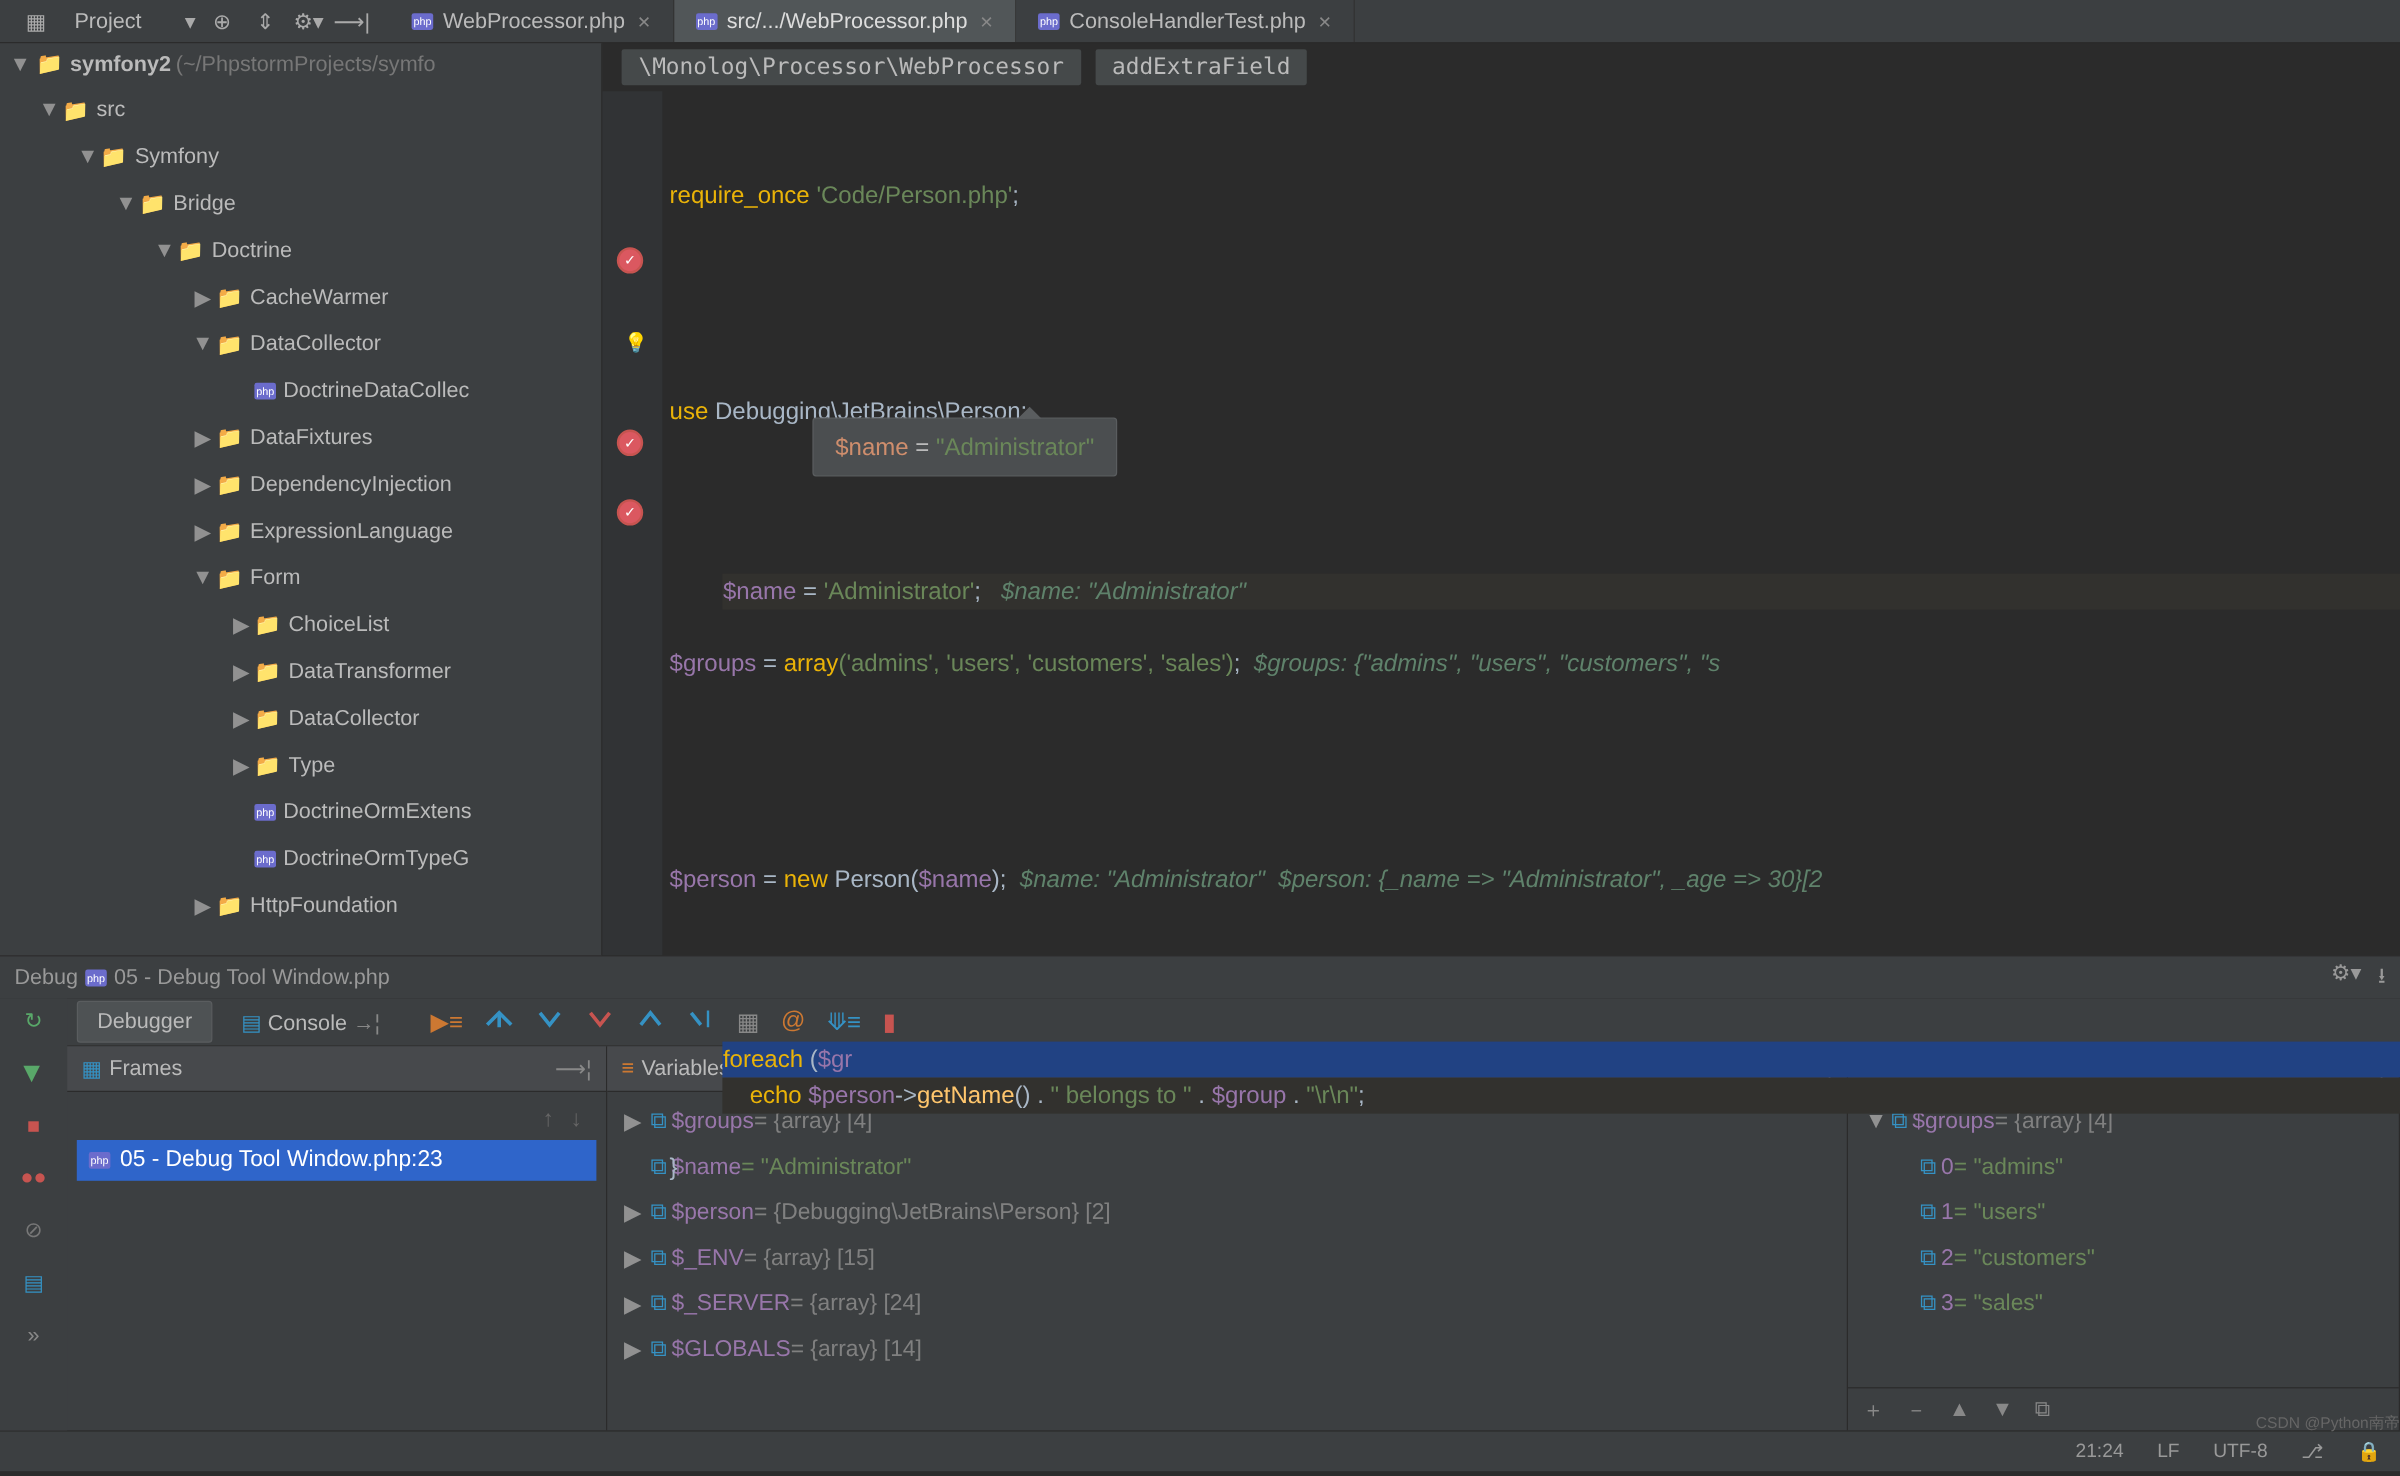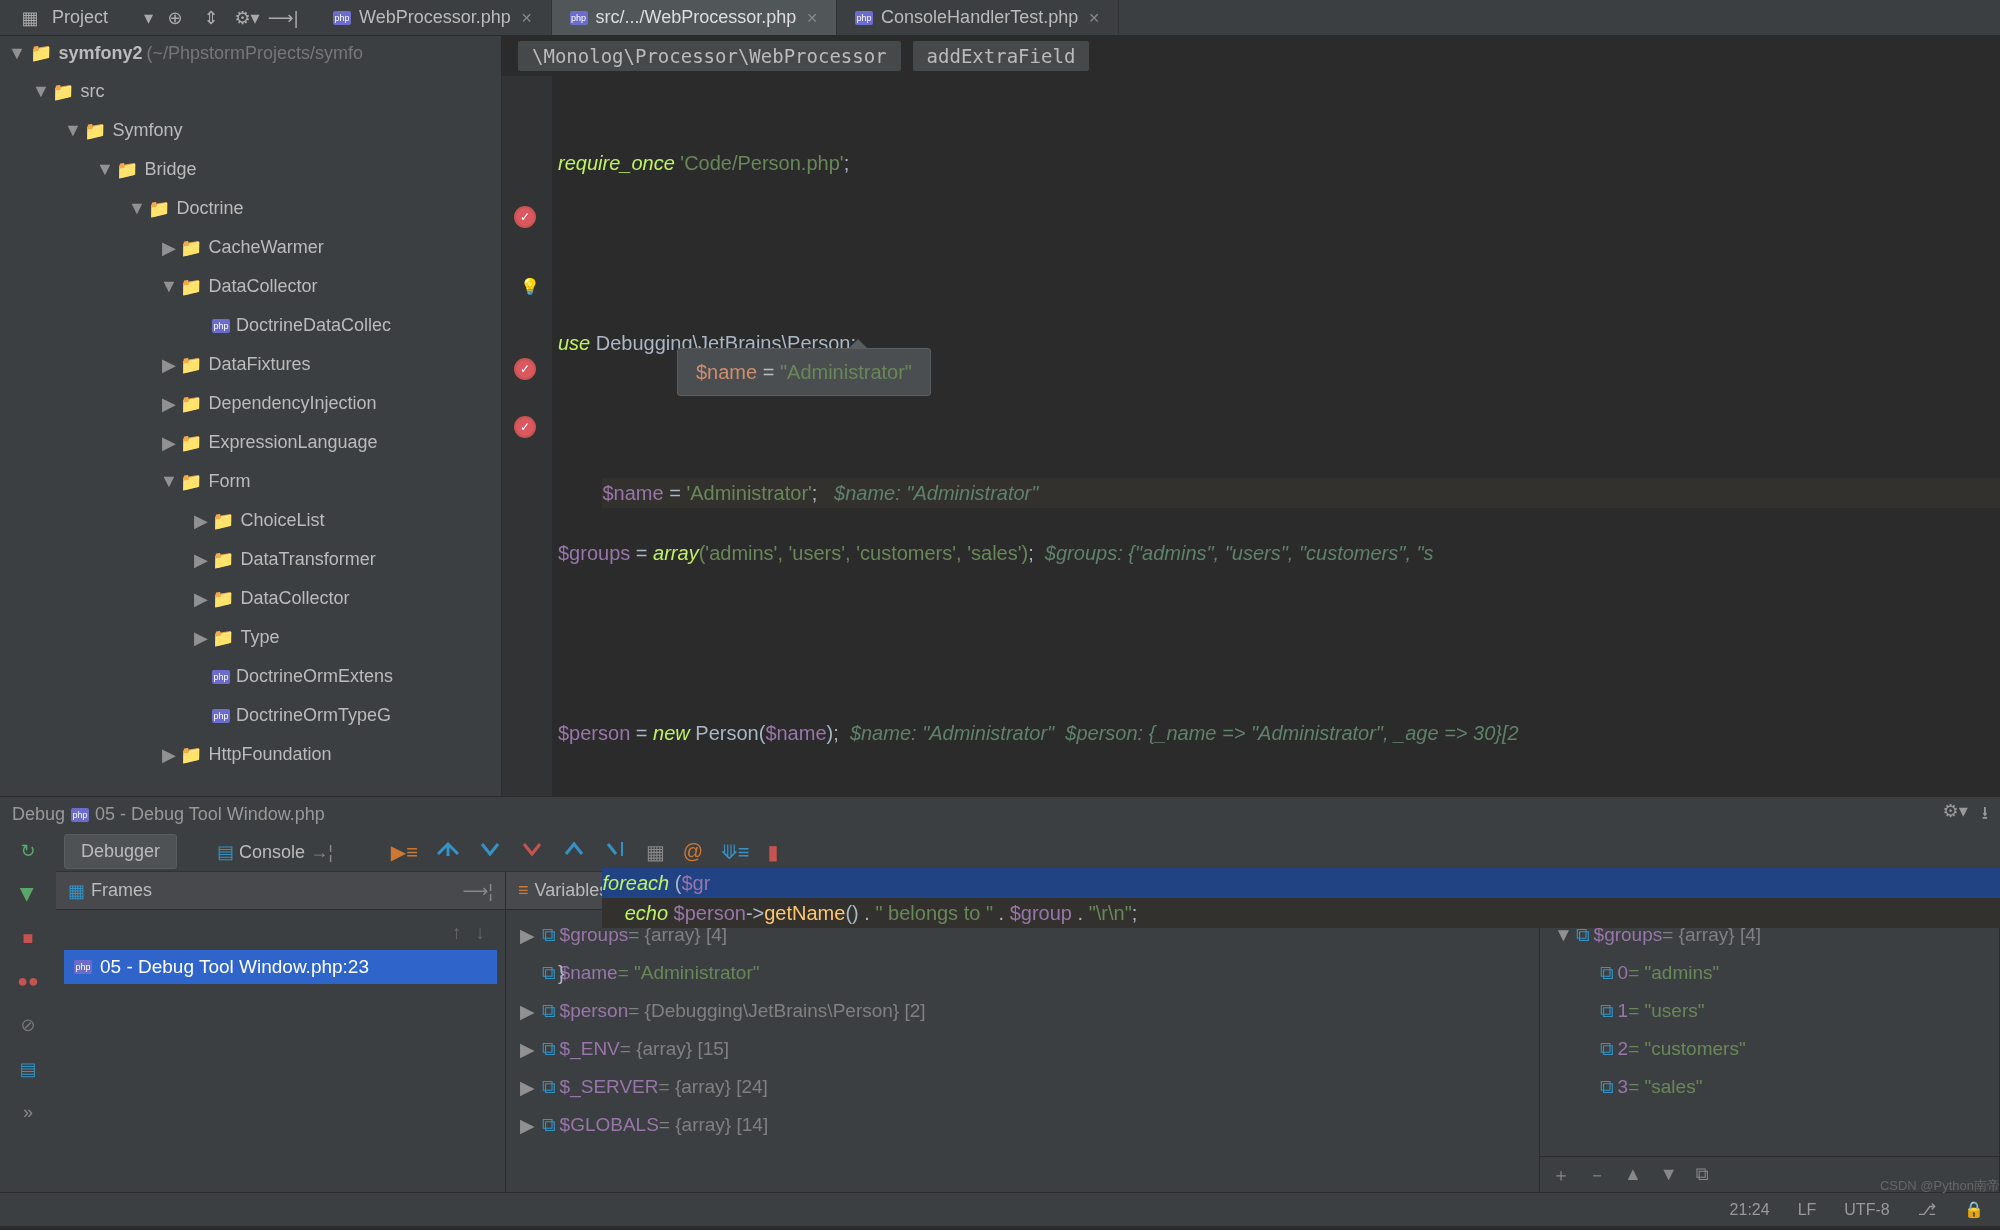--- a/index.html
+++ b/index.html
@@ -1,19 +1,19 @@
 <!DOCTYPE html>
 <html><head>
 <meta charset="utf-8">
 <style>
 * { margin: 0; padding: 0; box-sizing: border-box; font-family: "Segoe UI", Arial, sans-serif; }
 body { background: #2b2b2b; color: #a9b7c6; width: 2000px; height: 1230px; overflow: hidden; font-size: 18px; }
 
 .top-toolbar { height: 36px; background: #3c3f41; display: flex; align-items: center; padding: 0 8px; border-bottom: 1px solid #2b2b2b; }
-.top-toolbar .proj-label { color: #bbb; margin-left: 8px; }
+.top-toolbar .proj-label { color: #bbb; margin-left: 18px; }
 .top-toolbar .dd-arrow { margin-left: 36px; color: #aaa; }
 .top-toolbar .icon-btn { width: 28px; height: 28px; display: inline-flex; align-items: center; justify-content: center; color: #aaa; margin-left: 8px; }
 .top-tabs { display: flex; flex: 1; margin-left: 18px; height: 100%; }
 .top-tab { display: flex; align-items: center; padding: 0 18px; border-right: 1px solid #323232; color: #bbb; background: #3c3f41; }
 .top-tab.active { background: #515658; color: #ddd; }
 .top-tab .php-ico { width: 18px; height: 14px; background: #6b6ccc; border-radius: 2px; font-size: 9px; color: #fff; display: inline-flex; align-items: center; justify-content: center; margin-right: 8px; }
 .top-tab .close { margin-left: 10px; color: #888; font-size: 14px; }
 
 .split { display: flex; height: 760px; }
 
@@ -29,21 +29,21 @@
 .ind1 { padding-left: 30px; } .ind2 { padding-left: 62px; } .ind3 { padding-left: 94px; }
 .ind4 { padding-left: 126px; } .ind5 { padding-left: 158px; } .ind6 { padding-left: 190px; }
 
 .editor-wrap { flex: 1; display: flex; flex-direction: column; background: #2b2b2b; }
 .breadcrumb-bar { height: 40px; display: flex; align-items: center; padding: 0 16px; gap: 12px; }
 .bc-chip { background: #45494a; color: #bbb; padding: 4px 14px; border-radius: 2px; font-family: monospace; font-size: 19px; }
 .editor { flex: 1; position: relative; font-family: Menlo,Consolas,monospace; font-size: 20px; line-height: 30px; }
 .gutter-area { position: absolute; left: 0; top: 0; bottom: 0; width: 50px; background: #313335; }
 .code-lines { position: absolute; left: 56px; right: 0; top: 12px; white-space: pre; }
 .code-lines .line { height: 30px; }
-.kw { color: #bef264; font-style: italic; } .str { color: #6a8759; } .var { color: #9876aa; } .cmt { color: #808080; font-style: italic; }
+.kw { color: #eab308; } .str { color: #6a8759; } .var { color: #9876aa; } .cmt { color: #808080; font-style: italic; }
 .method { color: #ffc66d; } .inlinehint { color: #5f826b; font-style: italic; }
 .hl-blue { background: #214283; display: inline-block; width: 100%; }
 .hl-dark { background: #32312e; display: inline-block; width: 100%; }
 .gutter-mark { position: absolute; left: 12px; width: 22px; height: 22px; border-radius: 50%; background: #db5860; border: 2px solid #c75450; display: flex; align-items: center; justify-content: center; color: #fff; font-size: 12px; }
 .gutter-bulb { position: absolute; left: 18px; color: #ffc66d; font-size: 16px; }
 .tooltip { position: absolute; background: #4b4e50; border: 1px solid #5a5d5f; padding: 8px 18px; color: #bbb; font-family: Menlo,monospace; font-size: 20px; border-radius: 3px; }
 .tooltip .var { color: #cf8e6d; } .tooltip .val { color: #6a8759; }
 .tooltip-arrow { position: absolute; top: -10px; left: 170px; width: 0; height: 0; border-left: 10px solid transparent; border-right: 10px solid transparent; border-bottom: 10px solid #5a5d5f; }
 
 .debug-header { height: 36px; background: #3c3f41; display: flex; align-items: center; padding: 0 12px; color: #999; border-top: 1px solid #2b2b2b; }
@@ -52,21 +52,21 @@
 .debug-body { display: flex; height: 360px; background: #3c3f41; }
 .debug-left-bar { width: 56px; background: #3c3f41; display: flex; flex-direction: column; align-items: center; padding-top: 8px; gap: 22px; }
 .dbg-ico { font-size: 18px; }
 .dbg-play { color: #59a869; transform: rotate(90deg); }
 .dbg-stop { color: #c75450; }
 .dbg-bp { color: #c75450; }
 .dbg-mute { color: #777; }
 .dbg-layout { color: #3592c4; }
 .debug-main { flex: 1; display: flex; flex-direction: column; }
 .debug-tabs { height: 40px; display: flex; align-items: center; border-bottom: 1px solid #323232; padding: 0 8px; }
-.debug-tab { padding: 6px 16px; color: #bbb; background: #4e5254; border: 1px solid #5a5d5f; border-radius: 3px; margin-right: 24px; }
+.debug-tab { padding: 6px 16px; color: #bbb; background: #4e5254; border: 1px solid #5a5d5f; border-radius: 3px; margin-right: 8px; }
 .debug-tab.plain { background: transparent; border: none; }
 .step-icons { display: flex; gap: 18px; margin-left: 18px; align-items: center; }
 .step-icons svg { stroke: #3592c4; }
 .step-icons .red svg { stroke: #c75450; }
 .step-icons .orange { color: #cc7832; font-size: 20px; }
 .step-icons .greyico { color: #888; font-size: 20px; }
 .debug-panes { flex: 1; display: flex; }
 .pane { display: flex; flex-direction: column; border-right: 1px solid #2b2b2b; }
 .pane-head { height: 38px; background: #47494c; display: flex; align-items: center; padding: 0 12px; color: #bbb; border-bottom: 1px solid #2b2b2b; }
 .pane-head .pin { margin-left: auto; color: #888; }

